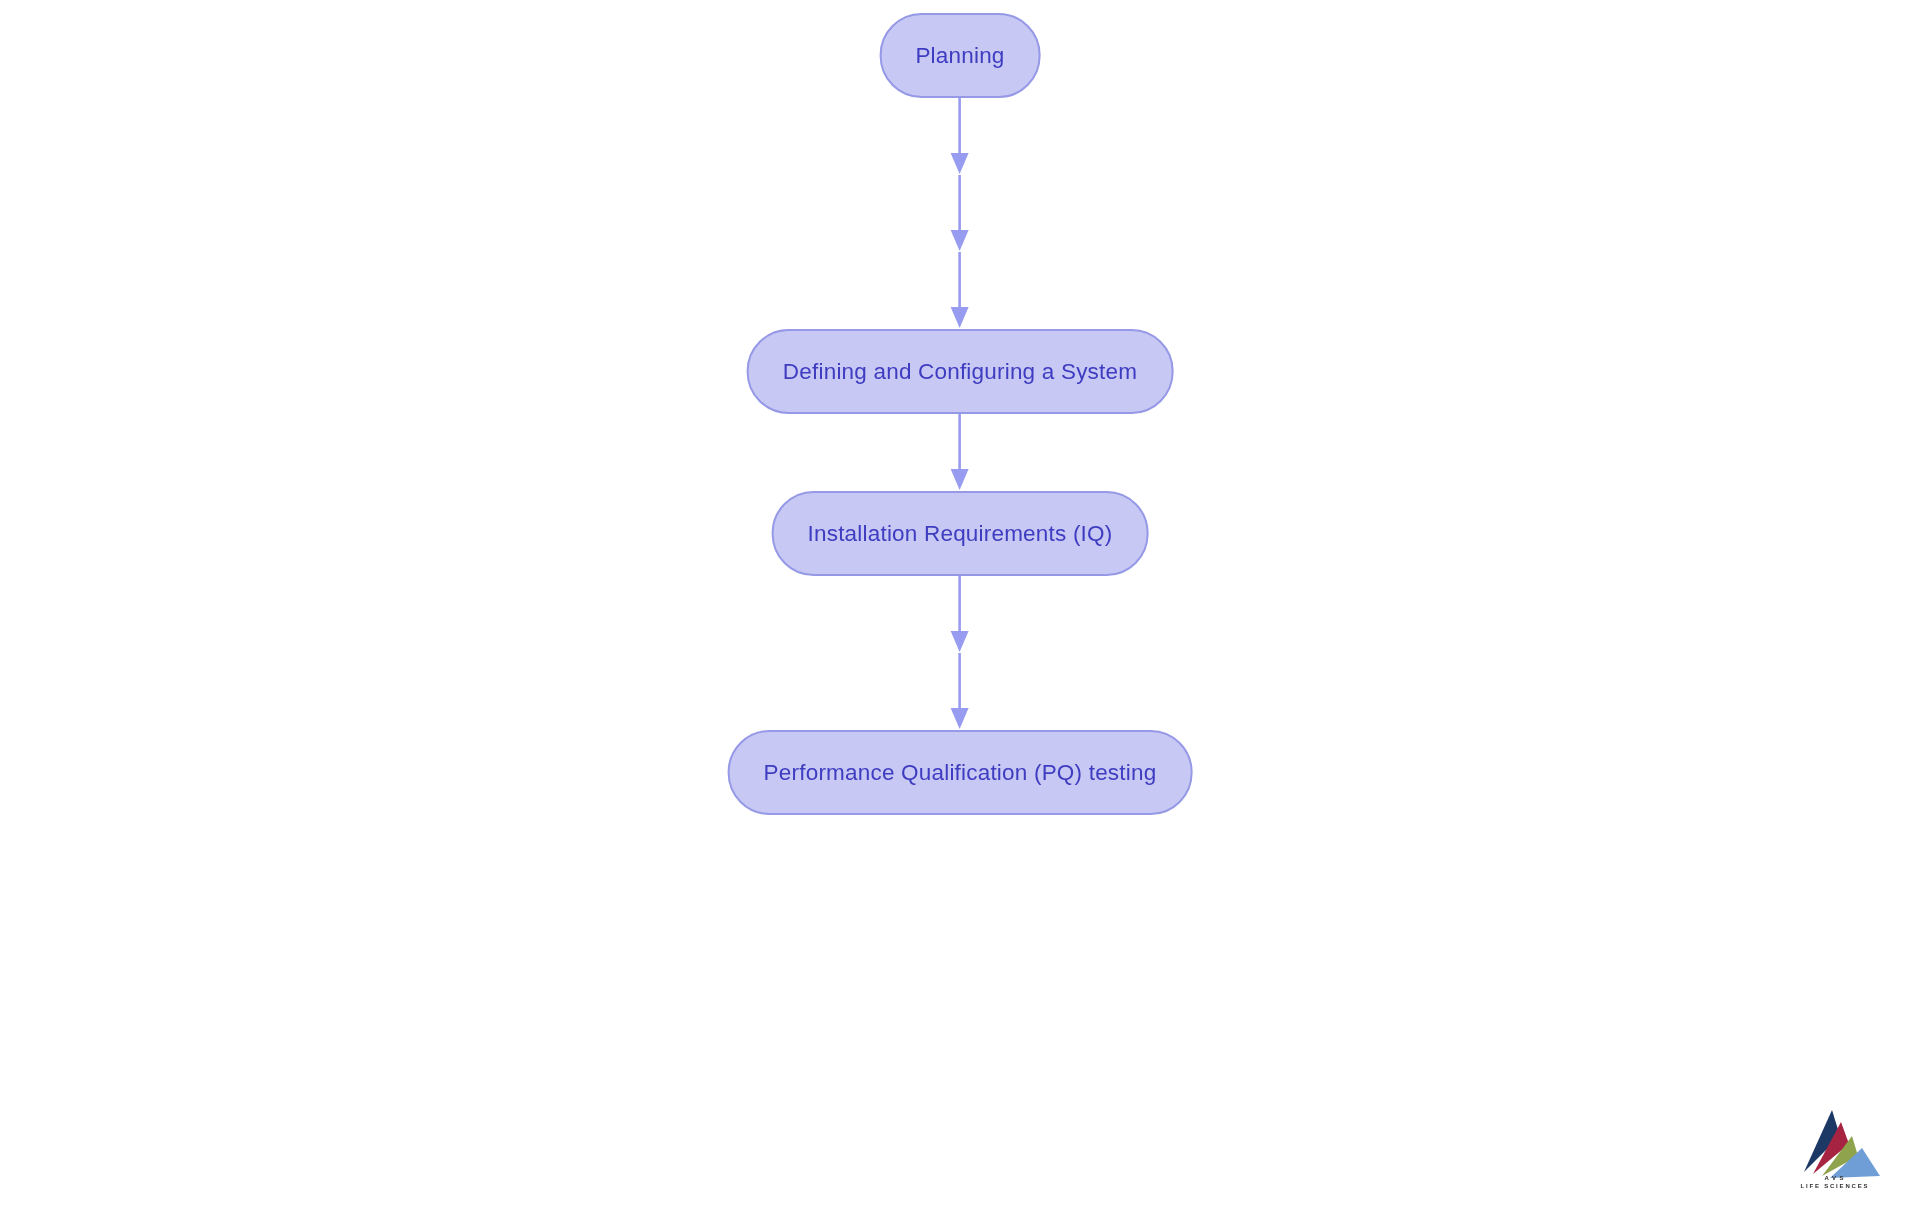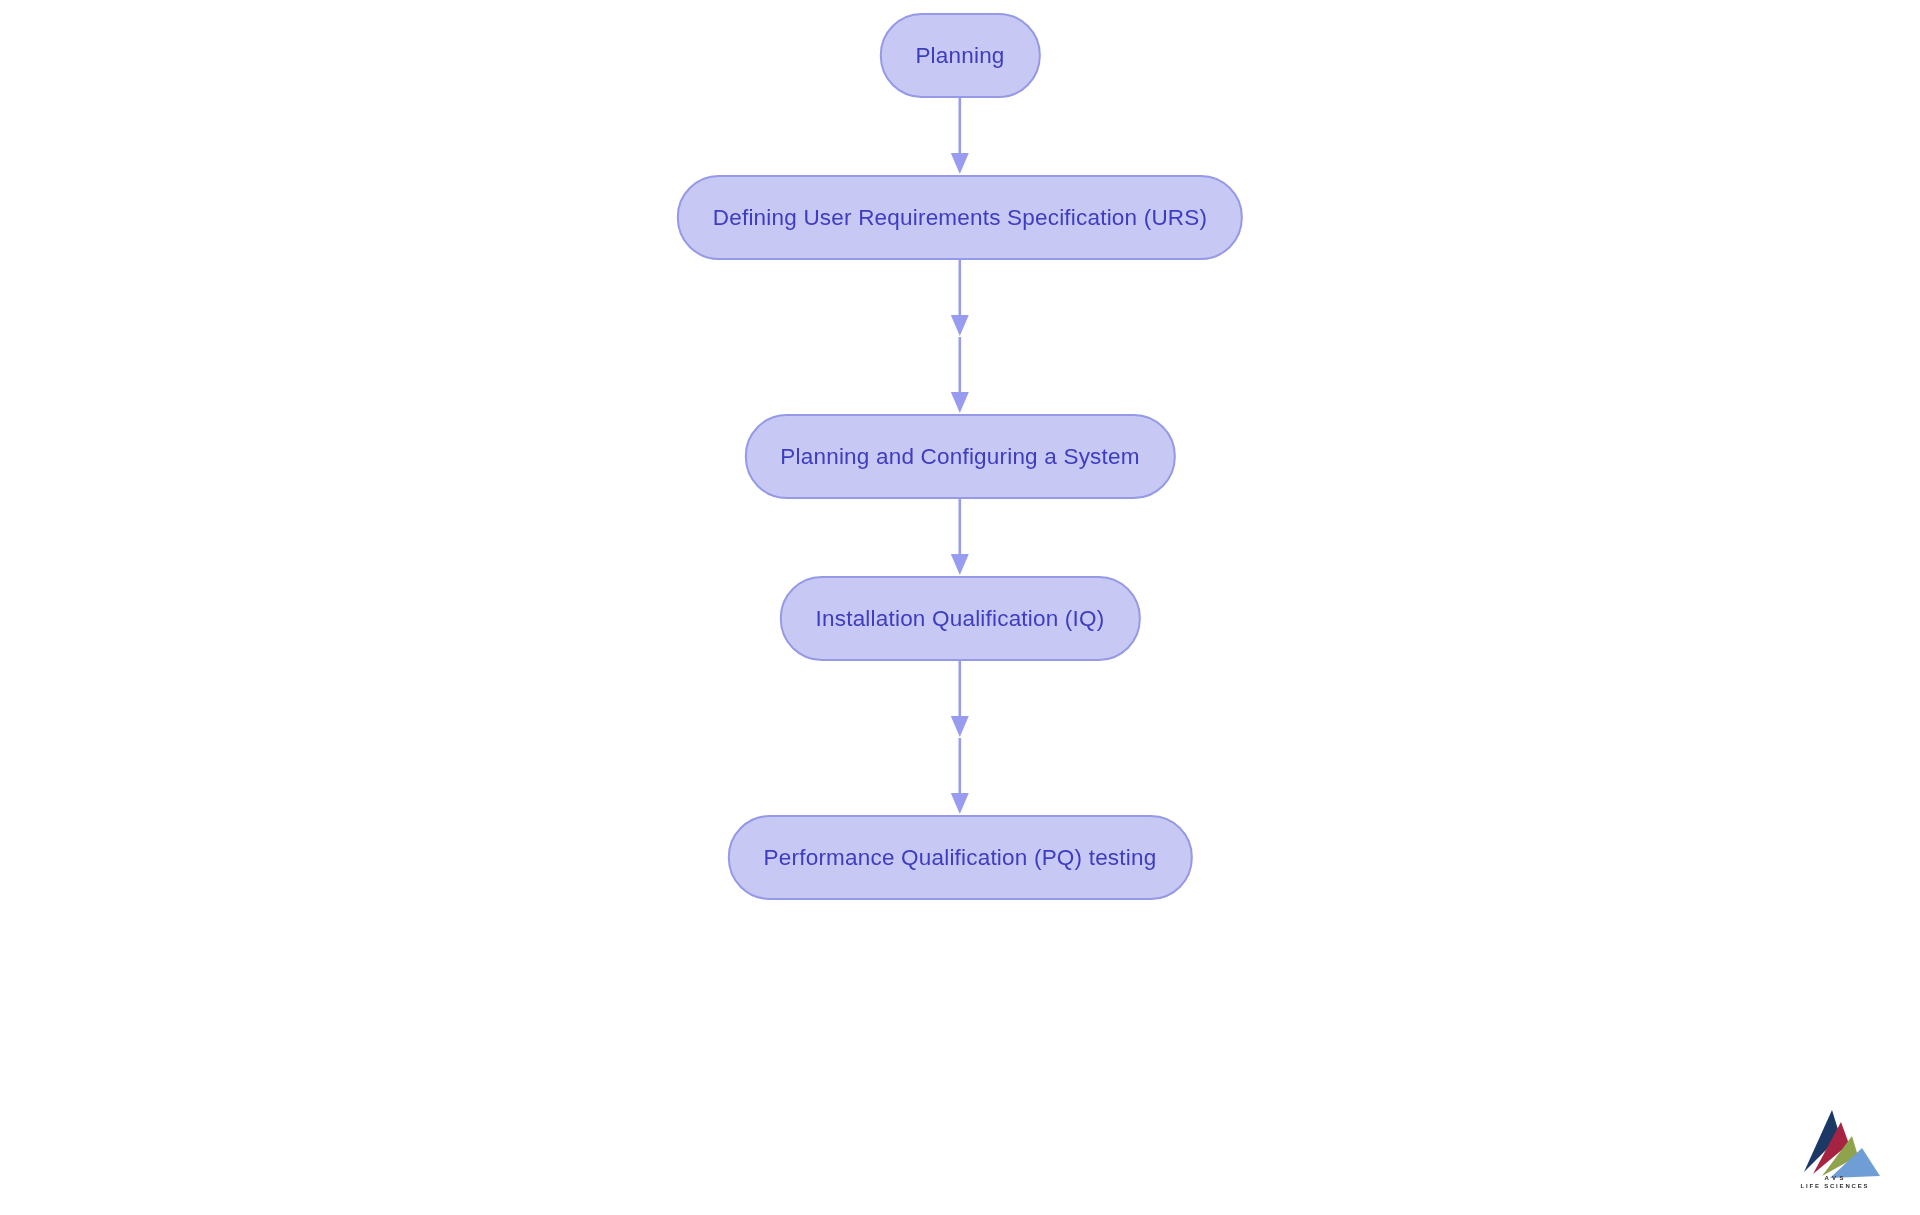--- a/index.html
+++ b/index.html
@@ -101,52 +101,49 @@
       <span class="node-label">Planning</span>
     </div>
 
     <div class="connector">
       <svg class="arrow" width="22" height="77" viewBox="0 0 22 77" aria-hidden="true">
         <line class="arrow-line" x1="11" y1="0" x2="11" y2="56"></line>
         <polygon class="arrow-head" points="2,55 20,55 11,76"></polygon>
       </svg>
     </div>
 
-    <div class="node">
-      <span class="node-label">Defining User Requirements Specification (URS)</span>
-    </div>
 
     <div class="connector">
       <svg class="arrow" width="22" height="77" viewBox="0 0 22 77" aria-hidden="true">
         <line class="arrow-line" x1="11" y1="0" x2="11" y2="56"></line>
         <polygon class="arrow-head" points="2,55 20,55 11,76"></polygon>
       </svg>
     </div>
 
 
     <div class="connector">
       <svg class="arrow" width="22" height="77" viewBox="0 0 22 77" aria-hidden="true">
         <line class="arrow-line" x1="11" y1="0" x2="11" y2="56"></line>
         <polygon class="arrow-head" points="2,55 20,55 11,76"></polygon>
       </svg>
     </div>
 
     <div class="node">
-      <span class="node-label">Planning and Configuring a System</span>
+      <span class="node-label">Defining and Configuring a System</span>
     </div>
 
     <div class="connector">
       <svg class="arrow" width="22" height="77" viewBox="0 0 22 77" aria-hidden="true">
         <line class="arrow-line" x1="11" y1="0" x2="11" y2="56"></line>
         <polygon class="arrow-head" points="2,55 20,55 11,76"></polygon>
       </svg>
     </div>
 
     <div class="node">
-      <span class="node-label">Installation Qualification (IQ)</span>
+      <span class="node-label">Installation Requirements (IQ)</span>
     </div>
 
     <div class="connector">
       <svg class="arrow" width="22" height="77" viewBox="0 0 22 77" aria-hidden="true">
         <line class="arrow-line" x1="11" y1="0" x2="11" y2="56"></line>
         <polygon class="arrow-head" points="2,55 20,55 11,76"></polygon>
       </svg>
     </div>
 
 

